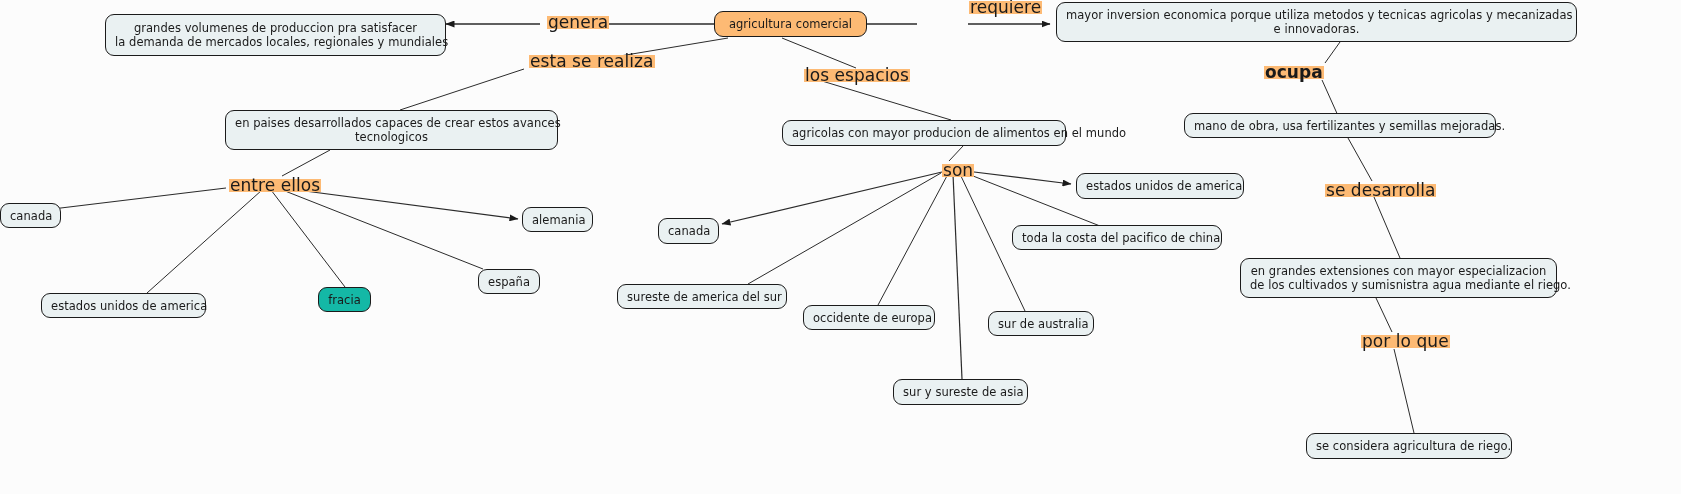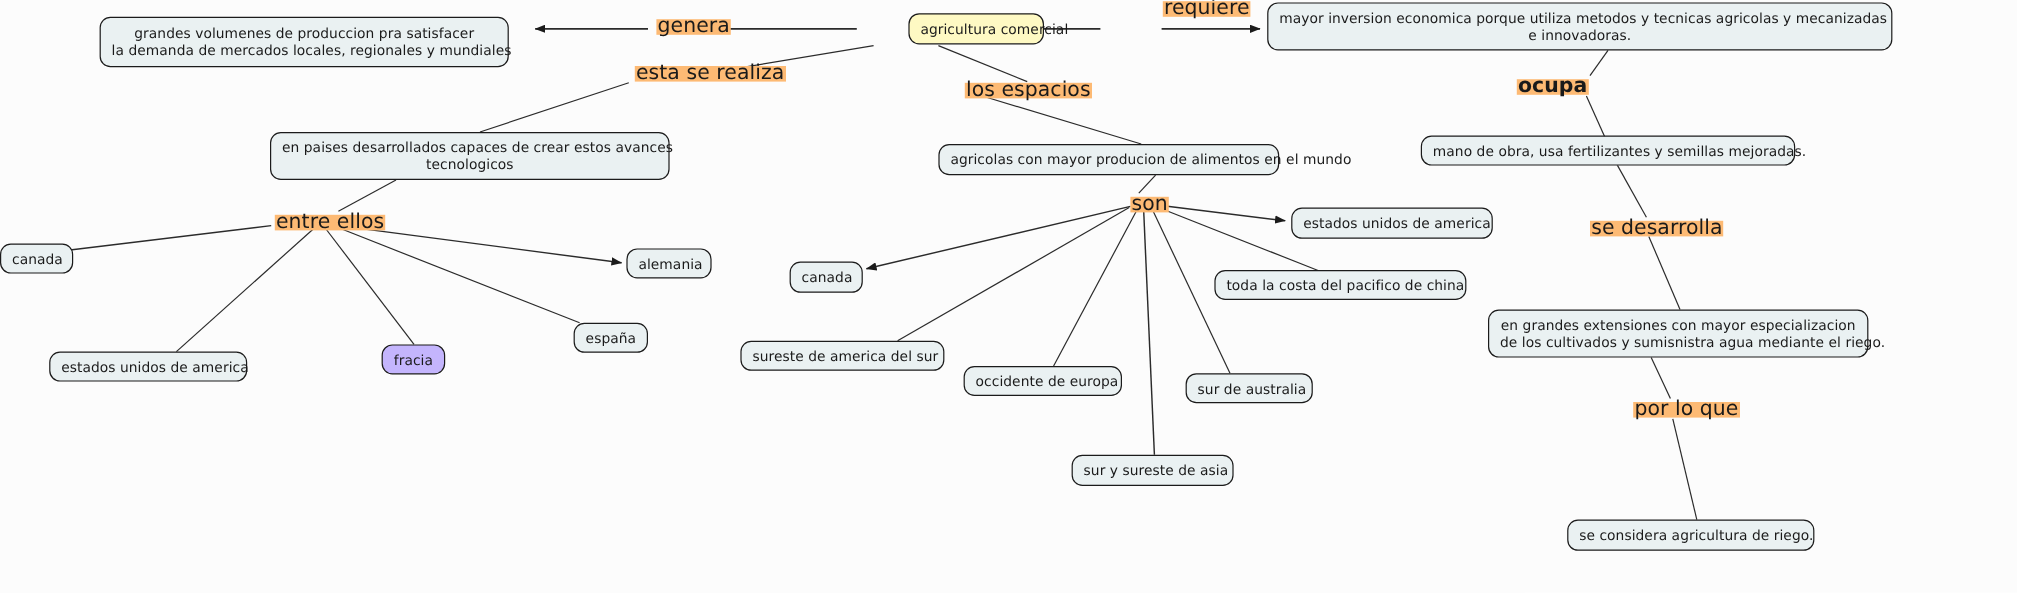--- a/index.html
+++ b/index.html
@@ -94,36 +94,36 @@
         <path d="M 942 172 L 722 224" fill="none" stroke="#2b2b2b" stroke-width="1.2" marker-end="url(#arrowhead)"></path>
         <path d="M 968 174 L 1100 226" fill="none" stroke="#2b2b2b" stroke-width="1"></path>
         <path d="M 941 173 L 748 284" fill="none" stroke="#2b2b2b" stroke-width="1"></path>
         <path d="M 948 174 L 878 305" fill="none" stroke="#2b2b2b" stroke-width="1"></path>
         <path d="M 960 174 L 1025 311" fill="none" stroke="#2b2b2b" stroke-width="1"></path>
         <path d="M 953 174 L 962 379" fill="none" stroke="#2b2b2b" stroke-width="1.2"></path>
       </g>
   </svg>
 
   <div id="nodes-group">
-      <div class="node" style="left: 714px; top: 11px; width: 113px; height: 26px; background: #fef9c3; border-color: rgb(27, 27, 27); margin-left: 43px;"><span class="node-text">agricultura comercial</span></div>
-      <div class="node" style="left: 83px; top: 14px; width: 341px; height: 42px; background: rgb(234, 241, 242); border-color: rgb(27, 27, 27);"><span class="node-text">grandes volumenes de produccion pra satisfacer
+      <div class="node" style="left: 714px; top: 11px; width: 153px; height: 26px; background: #fdba74; border-color: rgb(27, 27, 27);"><span class="node-text">agricultura comercial</span></div>
+      <div class="node" style="left: 105px; top: 14px; width: 341px; height: 42px; background: rgb(234, 241, 242); border-color: rgb(27, 27, 27);"><span class="node-text">grandes volumenes de produccion pra satisfacer
 la demanda de mercados locales, regionales y mundiales</span></div>
       <div class="node" style="left: 1056px; top: 2px; width: 521px; height: 40px; background: rgb(234, 241, 242); border-color: rgb(27, 27, 27);"><span class="node-text">mayor inversion economica porque utiliza metodos y tecnicas agricolas y mecanizadas
 e innovadoras.</span></div>
       <div class="node" style="left: 225px; top: 110px; width: 333px; height: 40px; background: rgb(234, 241, 242); border-color: rgb(27, 27, 27);"><span class="node-text">en paises desarrollados capaces de crear estos avances
 tecnologicos</span></div>
       <div class="node" style="left: 782px; top: 120px; width: 284px; height: 26px; background: rgb(234, 241, 242); border-color: rgb(27, 27, 27);"><span class="node-text">agricolas con mayor producion de alimentos en el mundo</span></div>
       <div class="node" style="left: 1184px; top: 113px; width: 312px; height: 25px; background: rgb(234, 241, 242); border-color: rgb(27, 27, 27); text-align: right;"><span class="node-text">mano de obra, usa fertilizantes y semillas mejoradas.</span></div>
       <div class="node" style="left: 1240px; top: 258px; width: 317px; height: 40px; background: rgb(234, 241, 242); border-color: rgb(27, 27, 27);"><span class="node-text">en grandes extensiones con mayor especializacion
 de los cultivados y sumisnistra agua mediante el riego.</span></div>
       <div class="node" style="left: 1306px; top: 433px; width: 206px; height: 26px; background: rgb(234, 241, 242); border-color: rgb(27, 27, 27);"><span class="node-text">se considera agricultura de riego.</span></div>
       <div class="node" style="left: 0px; top: 203px; width: 61px; height: 25px; background: rgb(234, 241, 242); border-color: rgb(27, 27, 27);"><span class="node-text">canada</span></div>
       <div class="node" style="left: 522px; top: 207px; width: 71px; height: 25px; background: rgb(234, 241, 242); border-color: rgb(27, 27, 27);"><span class="node-text">alemania</span></div>
       <div class="node" style="left: 478px; top: 269px; width: 62px; height: 25px; background: rgb(234, 241, 242); border-color: rgb(27, 27, 27);"><span class="node-text">españa</span></div>
-      <div class="node" style="left: 318px; top: 287px; width: 53px; height: 25px; background: #c4b5fd; border-color: rgb(27, 27, 27);"><span class="node-text">fracia</span></div>
+      <div class="node" style="left: 318px; top: 287px; width: 53px; height: 25px; background: #14b8a6; border-color: rgb(27, 27, 27);"><span class="node-text">fracia</span></div>
       <div class="node" style="left: 41px; top: 293px; width: 165px; height: 25px; background: rgb(234, 241, 242); border-color: rgb(27, 27, 27);"><span class="node-text">estados unidos de america</span></div>
       <div class="node" style="left: 1076px; top: 173px; width: 168px; height: 26px; background: rgb(234, 241, 242); border-color: rgb(27, 27, 27);"><span class="node-text">estados unidos de america</span></div>
       <div class="node" style="left: 658px; top: 218px; width: 61px; height: 26px; background: rgb(234, 241, 242); border-color: rgb(27, 27, 27);"><span class="node-text">canada</span></div>
       <div class="node" style="left: 1012px; top: 225px; width: 210px; height: 25px; background: rgb(234, 241, 242); border-color: rgb(27, 27, 27);"><span class="node-text">toda la costa del pacifico de china</span></div>
       <div class="node" style="left: 617px; top: 284px; width: 170px; height: 25px; background: rgb(234, 241, 242); border-color: rgb(27, 27, 27);"><span class="node-text">sureste de america del sur</span></div>
       <div class="node" style="left: 803px; top: 305px; width: 132px; height: 25px; background: rgb(234, 241, 242); border-color: rgb(27, 27, 27);"><span class="node-text">occidente de europa</span></div>
       <div class="node" style="left: 988px; top: 311px; width: 106px; height: 25px; background: rgb(234, 241, 242); border-color: rgb(27, 27, 27);"><span class="node-text">sur de australia</span></div>
       <div class="node" style="left: 893px; top: 379px; width: 135px; height: 26px; background: rgb(234, 241, 242); border-color: rgb(27, 27, 27);"><span class="node-text">sur y sureste de asia</span></div>
     </div>
   <div id="edge-labels-group">

